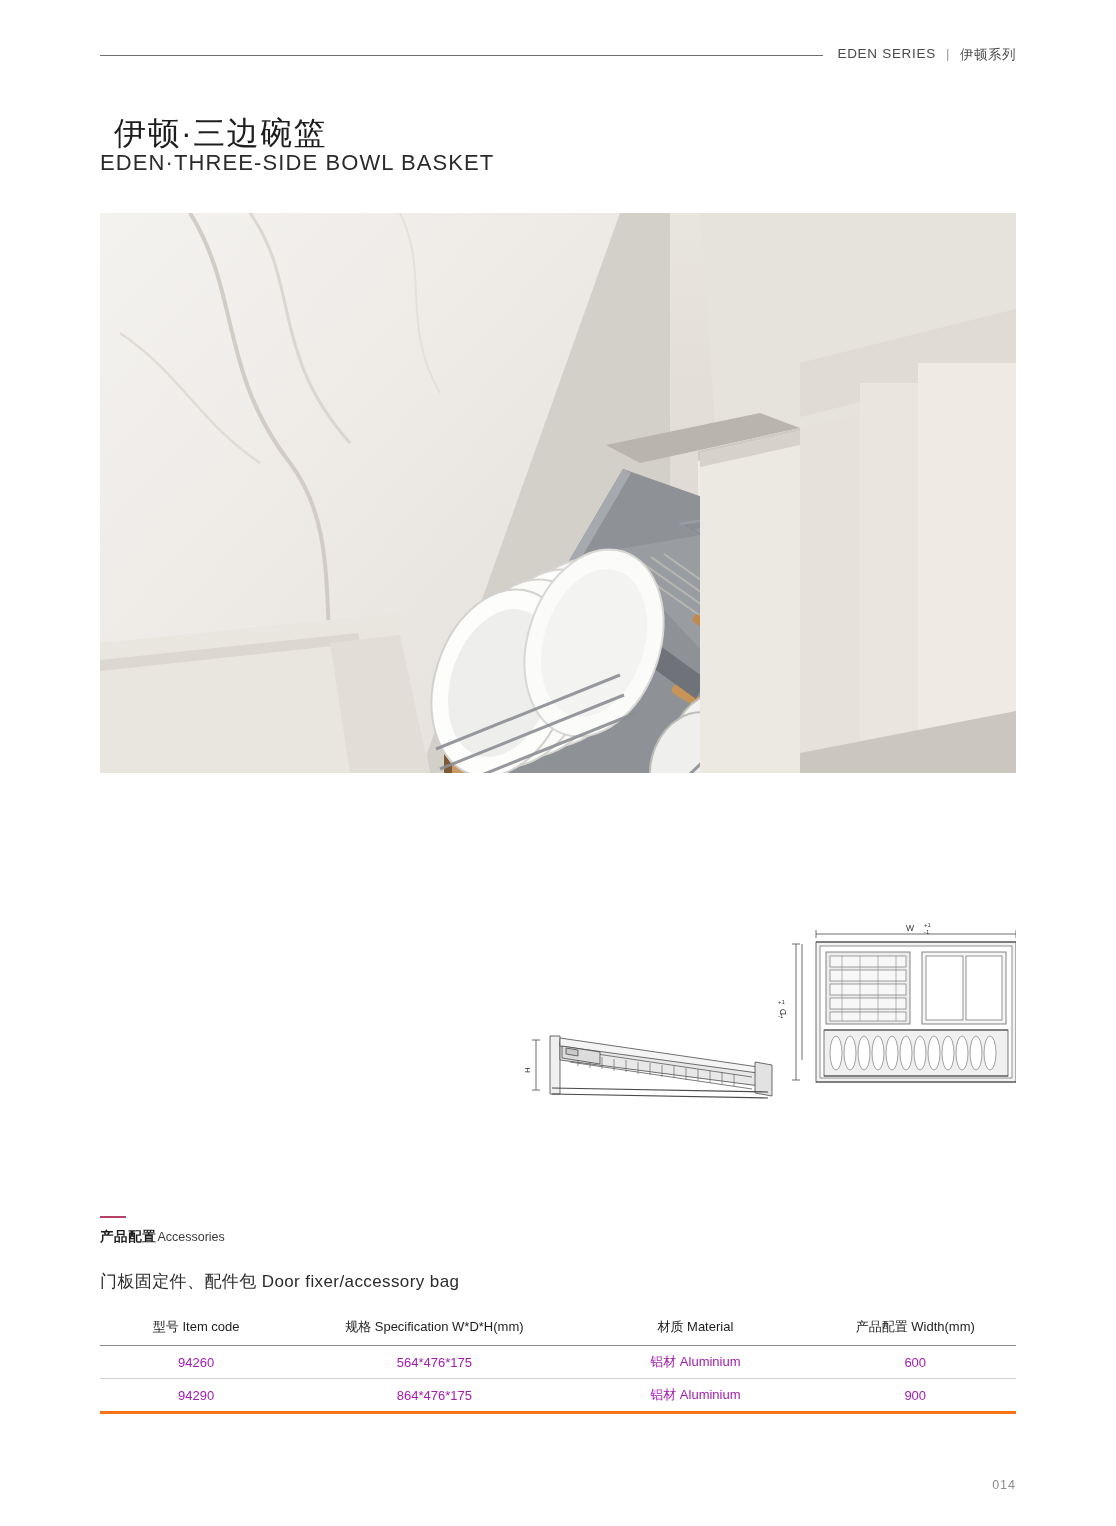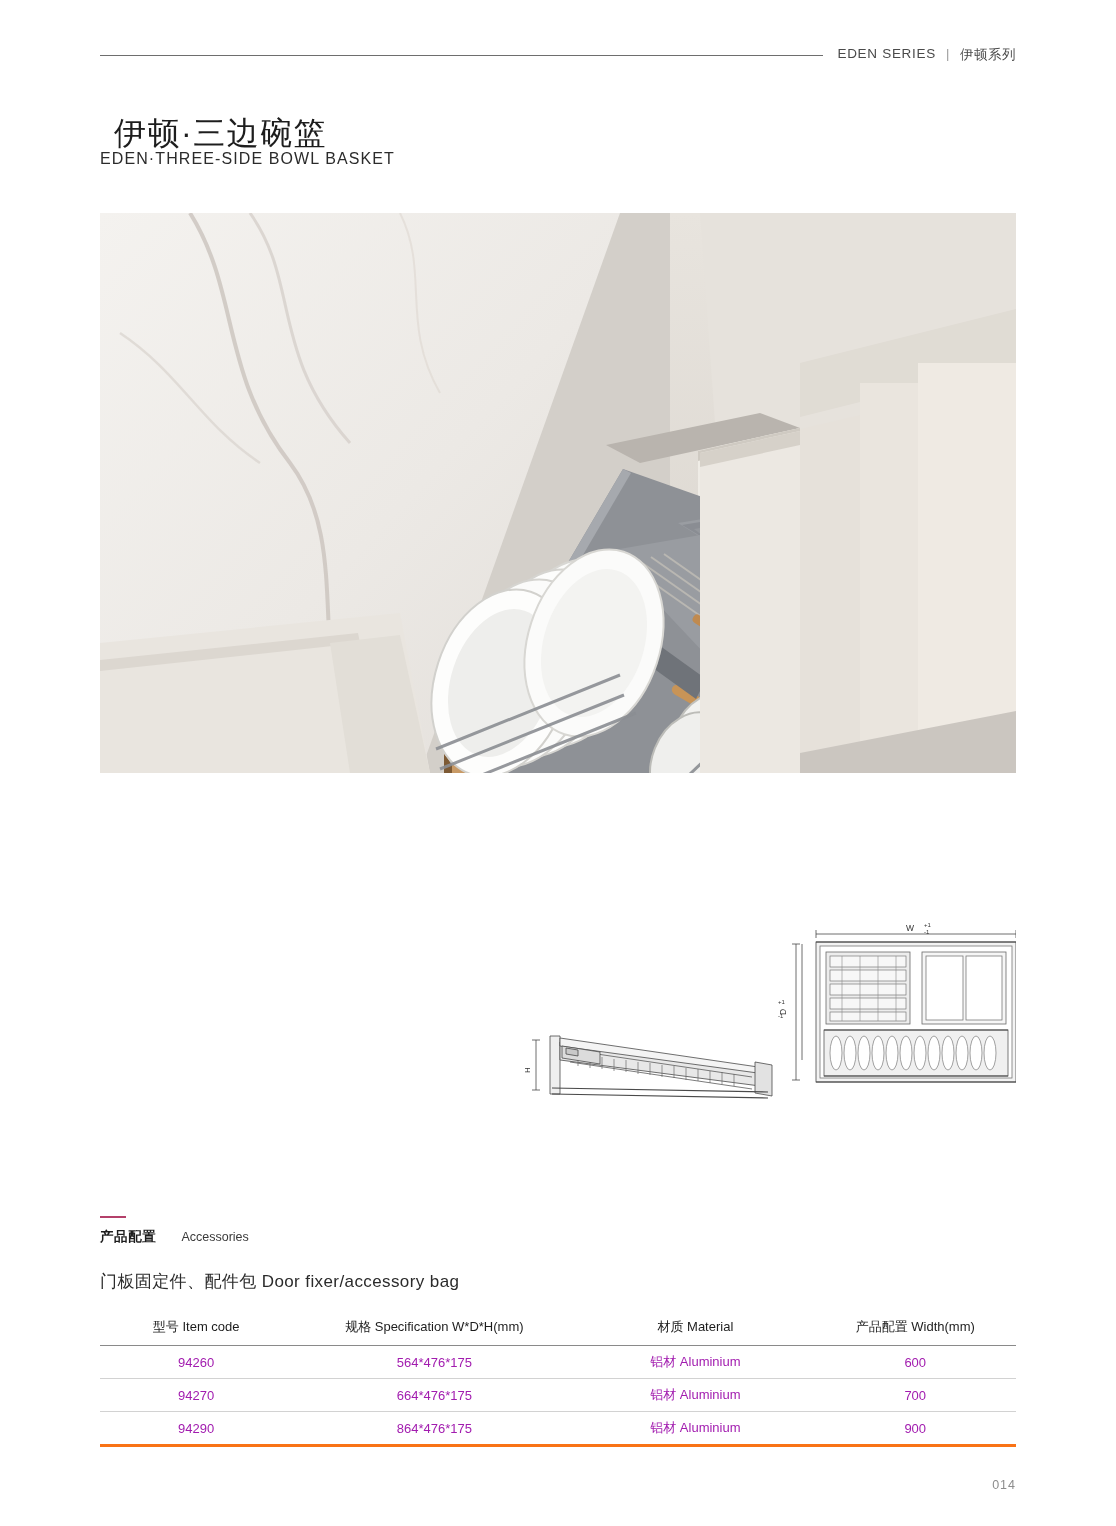--- a/index.html
+++ b/index.html
@@ -56,21 +56,21 @@
     font-size: 32px;
     font-weight: normal;
     letter-spacing: 1.5px;
     color: #1d1d1d;
     margin-left: 14px;
   }
   .title-en {
     position: absolute;
     top: 150px;
     left: 100px;
-    font-size: 16px;
+    font-size: 22px;
     letter-spacing: 1.1px;
     color: #2b2b2b;
   }
 
   
   .hero {
     position: absolute;
     top: 213px;
     left: 100px;
     width: 916px;
@@ -99,21 +99,21 @@
     background: #b4406a;
   }
   .acc-title {
     position: absolute;
     top: 1228px;
     left: 100px;
     font-size: 13.5px;
     color: #1d1d1d;
     display: flex;
     align-items: baseline;
-    gap: 25px;
+    gap: 1px;
   }
   .acc-title .cn { font-weight: bold; letter-spacing: 0.6px; }
   .acc-title .en { font-size: 12.5px; color: #3a3a3a; font-weight: normal; }
 
   .acc-desc {
     position: absolute;
     top: 1270px;
     left: 100px;
     font-size: 17px;
     color: #2b2b2b;
@@ -457,26 +457,20 @@
     </tr>
   </thead>
   <tbody>
     <tr>
       <td>94260</td>
       <td>564*476*175</td>
       <td>铝材 Aluminium</td>
       <td>600</td>
     </tr>
     <tr>
-      <td>94270</td>
-      <td>664*476*175</td>
-      <td>铝材 Aluminium</td>
-      <td>700</td>
-    </tr>
-    <tr>
       <td>94290</td>
       <td>864*476*175</td>
       <td>铝材 Aluminium</td>
       <td>900</td>
     </tr>
   </tbody>
 </table>
 
 <div class="page-num">014</div>
 

